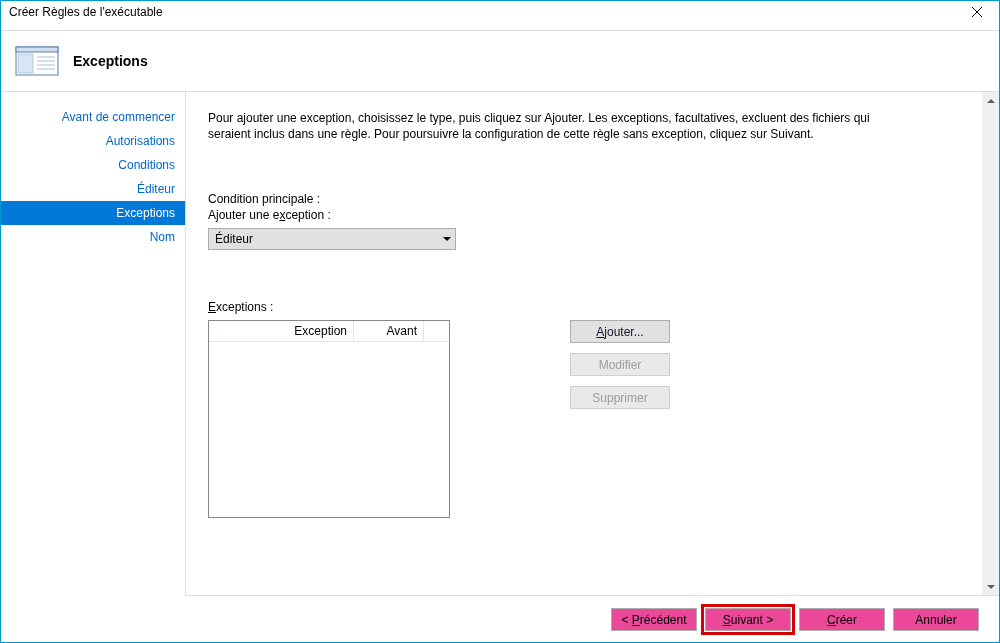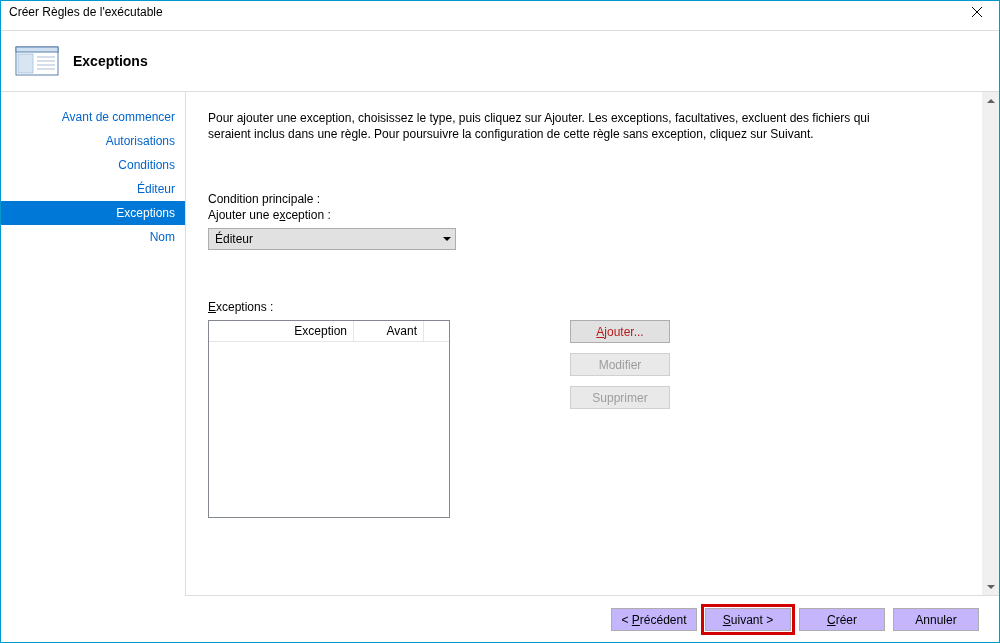--- a/index.html
+++ b/index.html
@@ -38,25 +38,25 @@
 .combo .combo-arrow { width: 17px; display: flex; align-items: center; justify-content: center; }
 
 .exc-row { display: flex; gap: 120px; align-items: flex-start; }
 .listview { width: 242px; height: 198px; border: 1px solid #828790; background: #fff; }
 .listview-header { display: flex; height: 21px; border-bottom: 1px solid #e5e5e5; text-align: right; }
 .listview-header .col { padding: 3px 6px; border-right: 1px solid #e5e5e5; }
 .listview-header .col.c1 { width: 145px; }
 .listview-header .col.c2 { width: 70px; }
 
 .btns-col { display: flex; flex-direction: column; gap: 10px; padding-top: 0px; }
-.list-btn { width: 100px; height: 23px; border: 1px solid #adadad; background: #e1e1e1; text-align: center; color: #b91c1c; cursor: pointer; display:flex; align-items:center; justify-content:center; }
+.list-btn { width: 100px; height: 23px; border: 1px solid #adadad; background: #e1e1e1; text-align: center; color: #0f172a; cursor: pointer; display:flex; align-items:center; justify-content:center; }
 .list-btn.disabled { color: #9d9d9d; background: #e9e9e9; border-color: #d0d0d0; cursor: default; }
 
 .footer { height: 48px; border-top: 1px solid #ddd; display: flex; align-items: center; justify-content: flex-end; padding-right: 20px; gap: 8px; margin-left: 184px; }
-.footer .fbtn { width: 86px; height: 23px; border: 1px solid #adadad; background: #c4b5fd; display:flex; align-items:center; justify-content:center; cursor:pointer; }
+.footer .fbtn { width: 86px; height: 23px; border: 1px solid #adadad; background: #ec4899; display:flex; align-items:center; justify-content:center; cursor:pointer; }
 .footer .fbtn.highlight { outline: 3px solid #d20000; outline-offset: 1px; }
 .nav-underline { text-decoration: underline; }
 </style>
 </head>
 <body>
 
 <div class="titlebar">
   <span class="title">Créer Règles de l'exécutable</span>
   <div class="close">
     <svg width="10" height="10">

